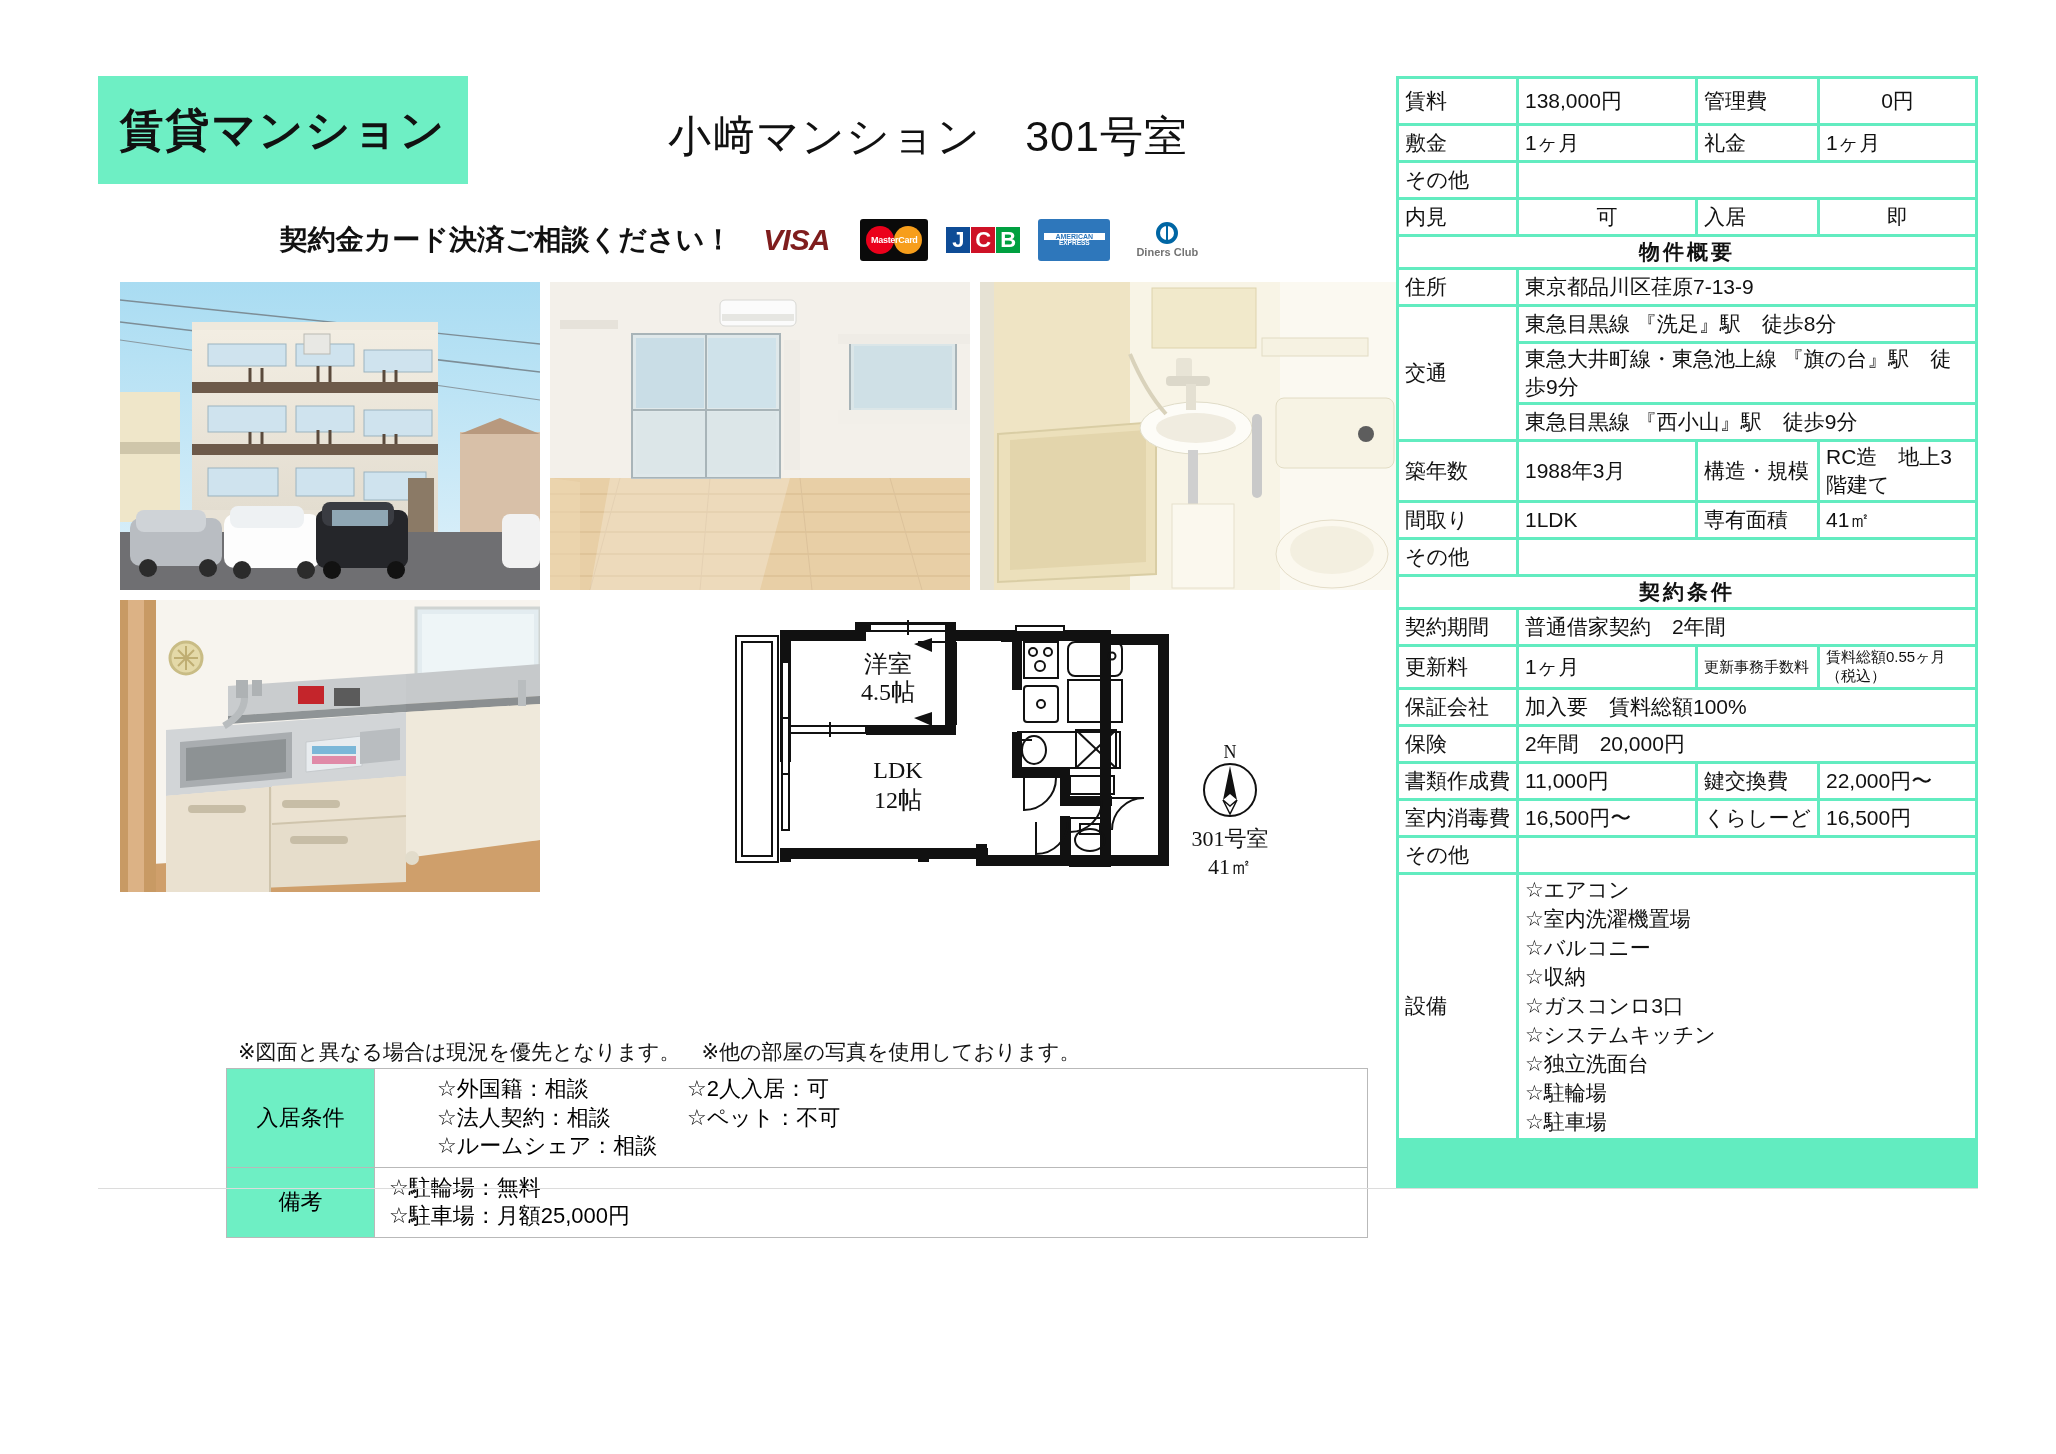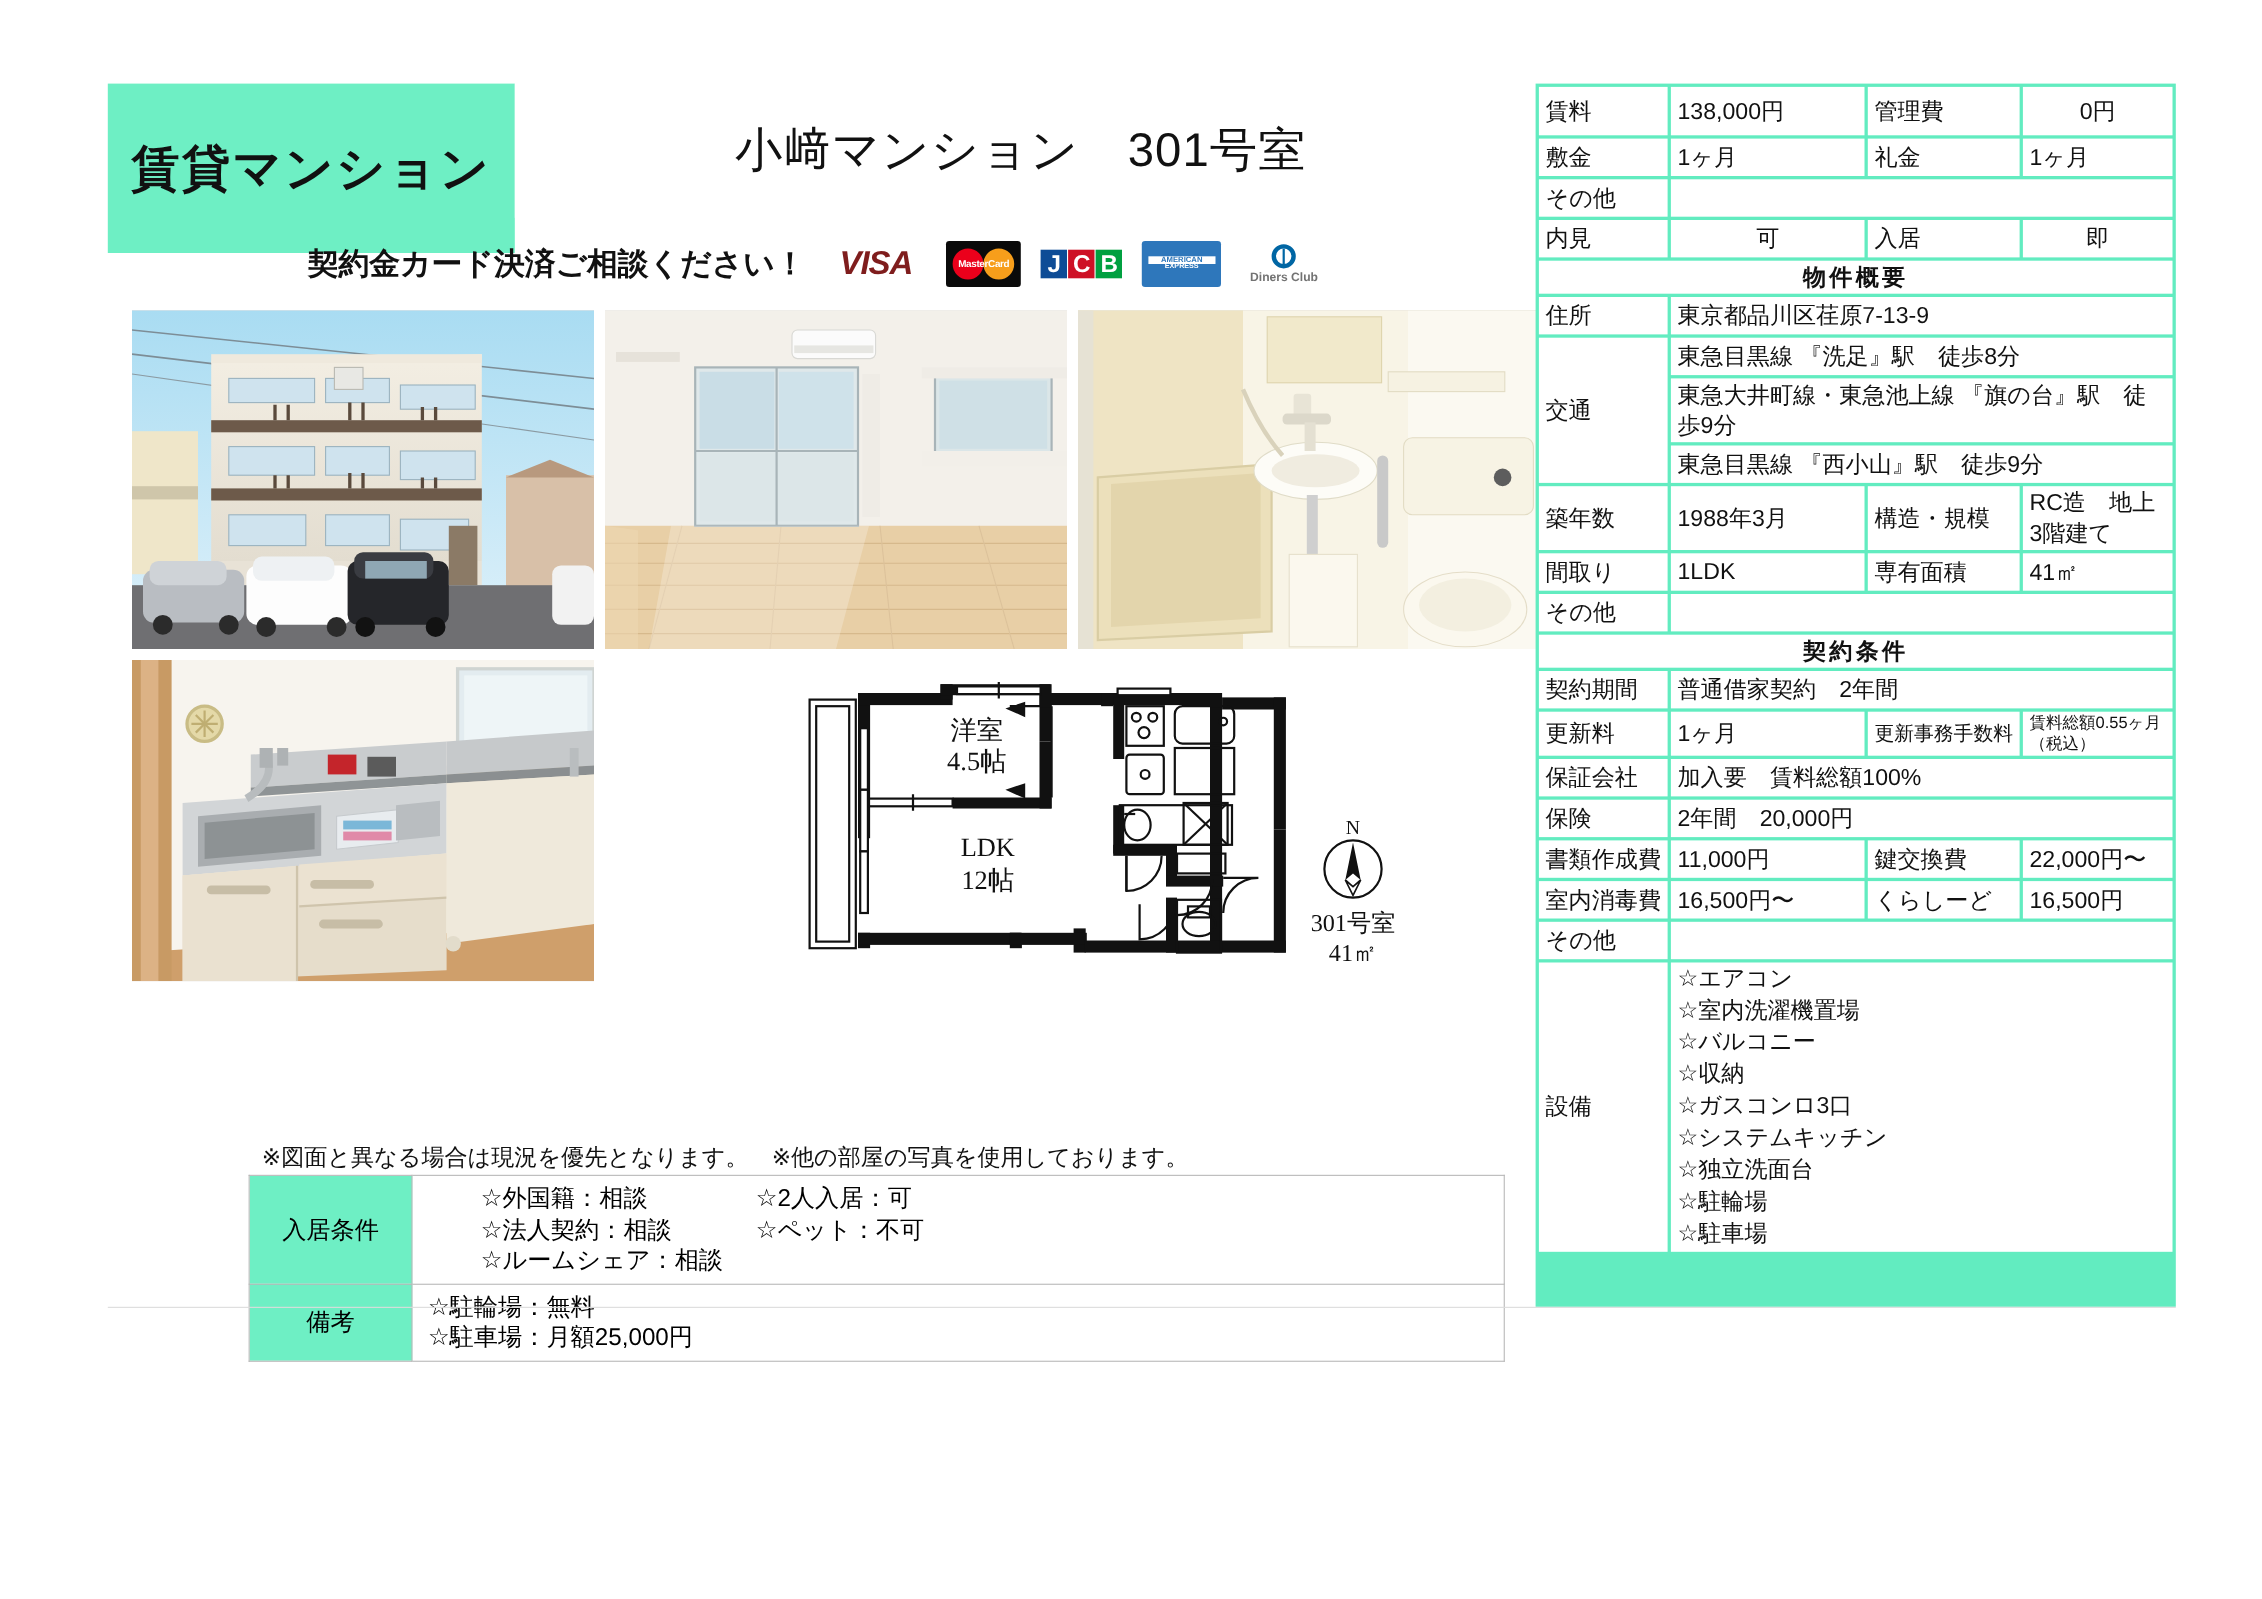--- a/index.html
+++ b/index.html
@@ -27,21 +27,21 @@
     left: 98px; top: 1188px;
     width: 1880px; height: 258px;
     border-top: 1px solid #dcdcdc;
   }
 
   
   #left { position: absolute; left: 0; top: 0; width: 1290px; height: 1112px; }
 
   #title-row { position: absolute; left: 0; top: 0; width: 1290px; height: 122px; }
   #badge {
-    position: absolute; left: 0; top: 0; width: 370px; height: 154px;
+    position: absolute; left: 0; top: 0; width: 370px; height: 108px;
     background: var(--mint);
     display: flex; align-items: center; justify-content: center;
   }
   #badge-text { font-size: 44px; font-weight: bold; letter-spacing: 2px; color: #111; }
   #title-box {
     position: absolute; left: 370px; top: 0; width: 920px; height: 122px;
     background: #fff;
     display: flex; align-items: center; justify-content: center;
   }
   #property-title { font-size: 43px; font-weight: normal; color: #111; letter-spacing: 1px; }
@@ -571,21 +571,21 @@
       <tr>
         <td class="band" colspan="4">契約条件</td>
       </tr>
       <tr>
         <td class="lbl sm">契約期間</td>
         <td class="h34" colspan="3">普通借家契約　2年間</td>
       </tr>
       <tr>
         <td class="lbl sm">更新料</td>
         <td class="h34">1ヶ月</td>
-        <td class="lbl" style="font-size:18px">更新事務手数料</td>
+        <td class="lbl" style="font-size:15px">更新事務手数料</td>
         <td class="h34" style="font-size:15px">賃料総額0.55ヶ月（税込）</td>
       </tr>
       <tr>
         <td class="lbl sm">保証会社</td>
         <td class="h34" colspan="3">加入要　賃料総額100%</td>
       </tr>
       <tr>
         <td class="lbl sm">保険</td>
         <td class="h34" colspan="3">2年間　20,000円</td>
       </tr>

